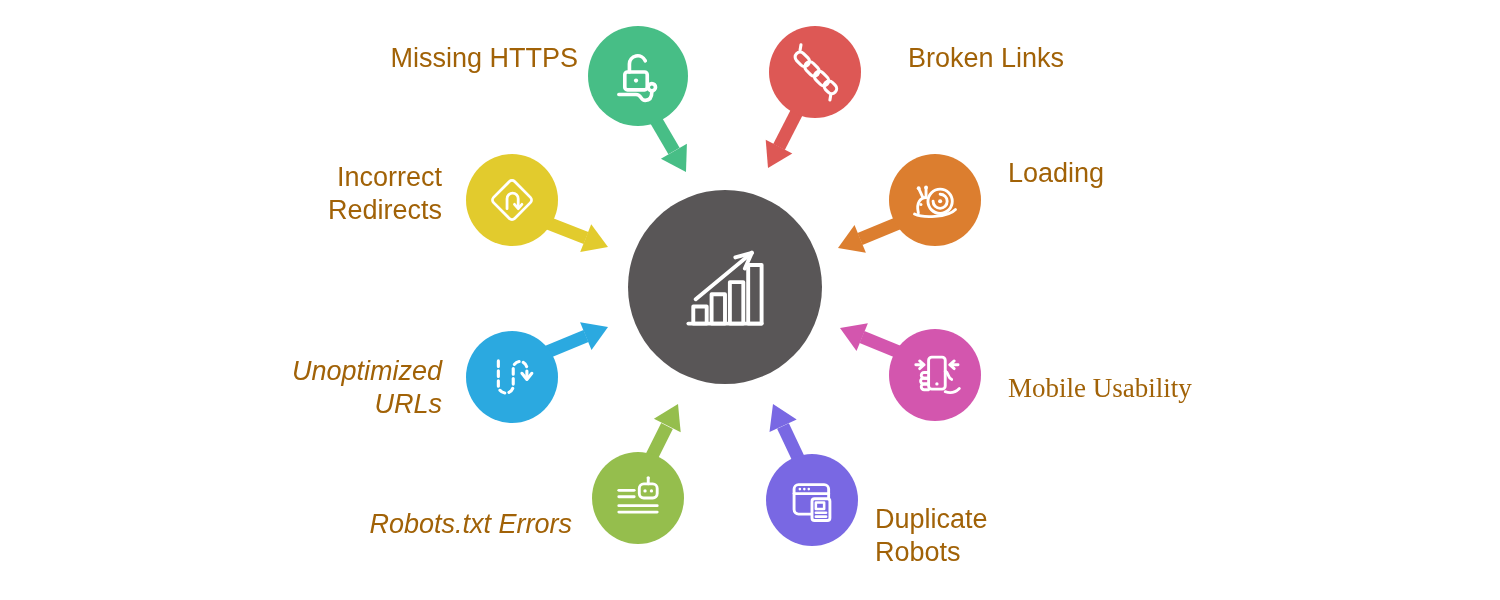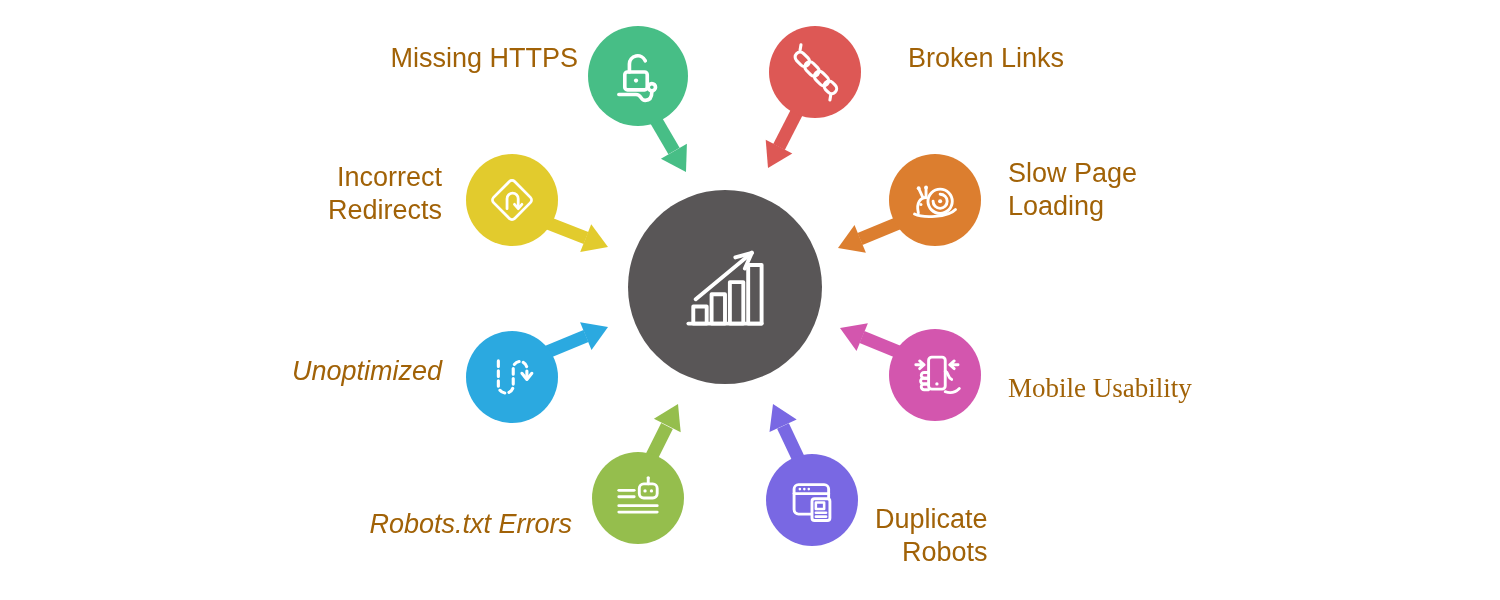--- a/index.html
+++ b/index.html
@@ -183,30 +183,30 @@
     <span>Missing HTTPS</span>
   </div>
   <div class="label" style="left:908px;top:42px;">
     <span>Broken Links</span>
   </div>
   <div class="label right" style="right:1058px;top:149px;margin-top:12px;">
     <span>Incorrect</span>
     <span>Redirects</span>
   </div>
   <div class="label" style="left:1008px;top:157px;">
-    <span>Slow Page</span>
     <span>Loading</span>
   </div>
   <div class="label right" style="right:1058px;top:355px;font-style:italic;">
     <span>Unoptimized</span>
+    <span>URLs</span>
   </div>
   <div class="label" style="left:1008px;top:372px;font-family:Liberation Serif, serif;">
     <span>Mobile Usability</span>
   </div>
   <div class="label right" style="right:928px;top:508px;font-style:italic;">
     <span>Robots.txt Errors</span>
   </div>
-  <div class="label" style="left:875px;top:503px;text-align:right;">
+  <div class="label" style="left:875px;top:503px;">
     <span>Duplicate</span>
     <span>Robots</span>
   </div>
 
 </div>
 
 </body></html>

